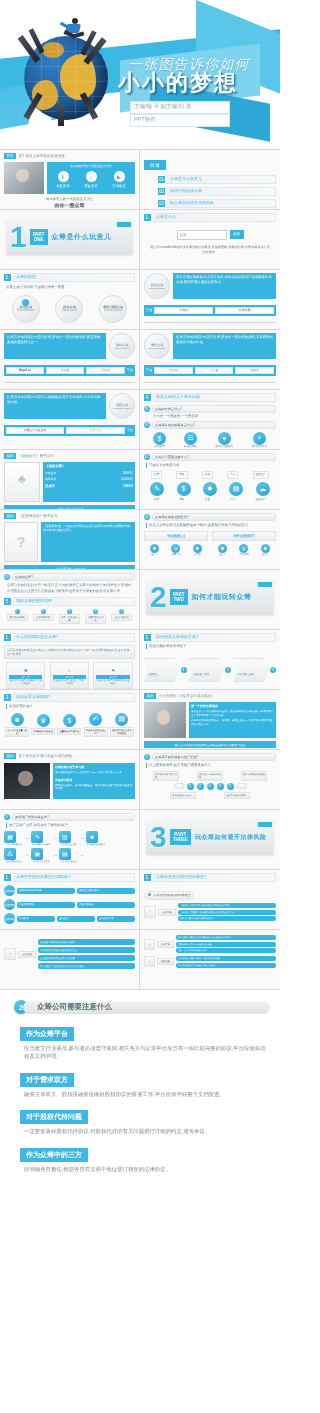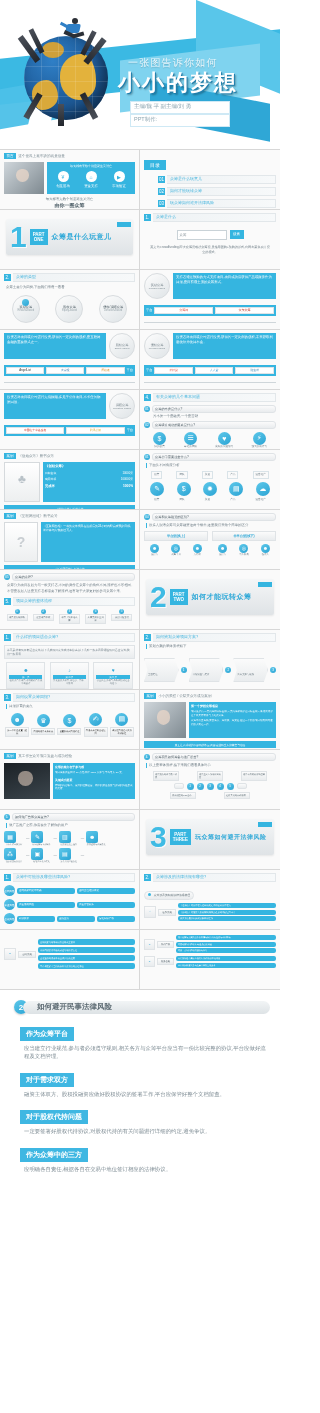--- a/index.html
+++ b/index.html
@@ -37,22 +37,22 @@
   .runner{position:absolute;left:58px;top:18px;width:30px;height:26px;}
   .runner .head{position:absolute;left:14px;top:0;width:6px;height:6px;border-radius:50%;background:#2b2f36;}
   .runner .body{position:absolute;left:8px;top:6px;width:14px;height:9px;background:#2f7fc6;
     transform:skewX(-12deg);border-radius:2px;}
   .runner .leg1{position:absolute;left:6px;top:14px;width:10px;height:3.5px;background:#2b2f36;
     transform:rotate(24deg);}
   .runner .leg2{position:absolute;left:14px;top:15px;width:12px;height:3.5px;background:#2b2f36;
     transform:rotate(-16deg);}
   .runner .arm{position:absolute;left:2px;top:6px;width:10px;height:3px;background:#2f7fc6;
     transform:rotate(28deg);}
-  .cover-title-sm{position:absolute;left:128px;top:56px;font-size:10px;color:#eaf7fd;letter-spacing:1.2px;
-    text-shadow:0 1px 1px rgba(0,0,0,.18);white-space:nowrap;}
+  .cover-title-sm{position:absolute;left:128px;top:56px;font-size:14px;color:#eaf7fd;letter-spacing:1.2px;
+    text-shadow:0 1px 1px rgba(0,0,0,.18);white-space:nowrap;font-style:italic;}
   .cover-title-lg{position:absolute;left:118px;top:68px;font-size:22px;font-weight:bold;color:#ffffff;
     letter-spacing:2px;text-shadow:1px 1px 0 #1f7fae, 2px 2px 2px rgba(0,0,0,.3);white-space:nowrap;}
   .cover-line{position:absolute;left:130px;width:98px;height:11px;border:1px solid #cfe9f5;background:#fff;}
   .cover-line span{position:absolute;left:3px;top:1px;font-size:5.5px;color:#8fa7b2;white-space:nowrap;}
   .cover-line.l1{top:101px;}
   .cover-line.l2{top:114px;}
 
   
   .grid{display:grid;grid-template-columns:1fr 1fr;gap:0;border-top:1px solid #d7d7d7;}
   .cell{position:relative;height:59px;background:#fafafa;border-right:1px solid #d7d7d7;
@@ -887,21 +887,21 @@
       </div>
     </div>
       </div>
 
   </div>
 
   <div class="final">
     <div class="final-head">
       <div class="nc">2</div>
       <div class="ht">
-        <span>如何避开民事法律风险</span>
+        <span>众筹公司需要注意什么</span>
       </div>
     </div>
 
     <div class="fblk">
       <div class="tagb">作为众筹平台</div>
       <p>应当建立行业规范,参与者必须遵守规则,相关各方与众筹平台应当有一份比较完整的协议,平台应做好流程及文档管理。</p>
     </div>
     <div class="fblk">
       <div class="tagb">对于需求双方</div>
       <p>融资主体双方、股权投融资应做好股权协议的签署工作,平台应保管好整个文档留查。</p>

